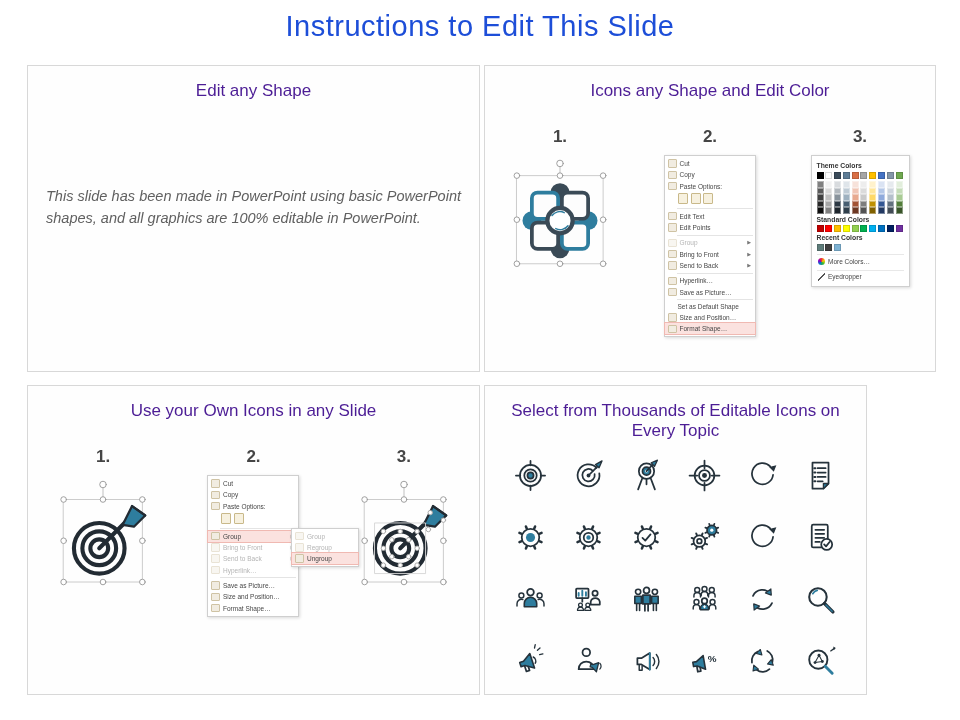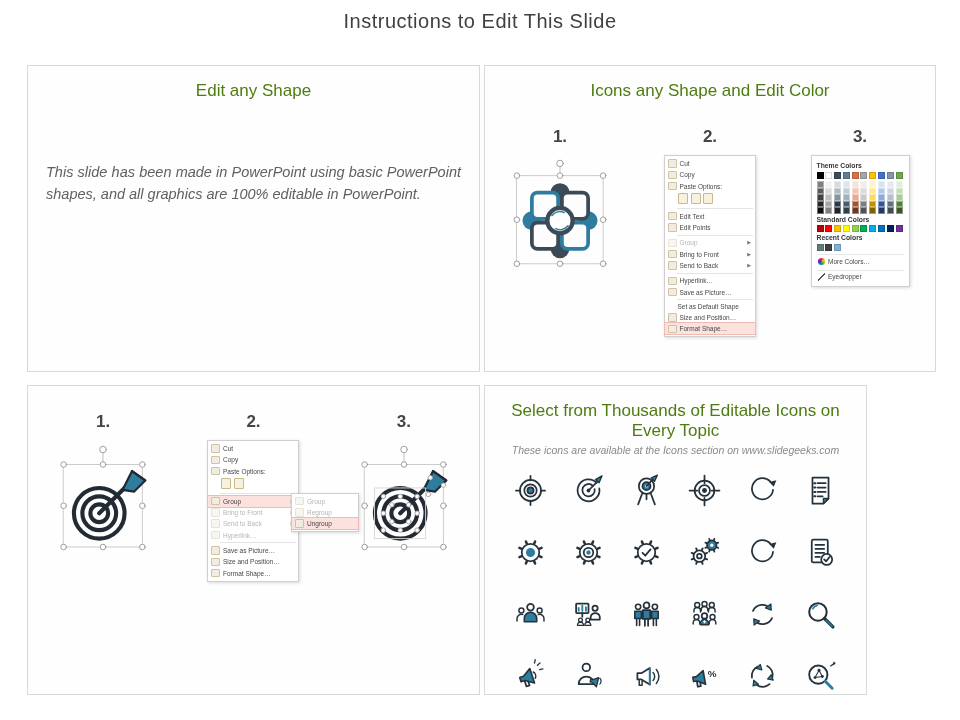--- a/index.html
+++ b/index.html
@@ -2,32 +2,32 @@
 <html><head>
 <meta charset="utf-8">
 <style>
   html,body{margin:0;padding:0;}
   body{
     width:960px;height:720px;position:relative;background:#ffffff;
     font-family:"Liberation Sans",sans-serif;overflow:hidden;
   }
   .slide-title{
     position:absolute;top:10px;left:0;width:100%;text-align:center;
-    font-size:20px;font-weight:400;color:#404040;letter-spacing:.5px;margin:0;
+    font-size:29px;font-weight:400;color:#1d4ed8;letter-spacing:.5px;margin:0;
   }
   .panel{
     position:absolute;background:#fefefe;border:1px solid #d8d8d8;box-sizing:border-box;
   }
   #p1{left:27px;top:65px;width:453px;height:307px}
   #p2{left:484px;top:65px;width:452px;height:307px}
   #p3{left:27px;top:385px;width:453px;height:310px}
   #p4{left:484px;top:385px;width:383px;height:310px}
-  .panel h2{margin:15px 10px 0;text-align:center;font-size:17px;font-weight:400;color:#4d7c0f;}
+  .panel h2{margin:15px 10px 0;text-align:center;font-size:17px;font-weight:400;color:#4c1d95;}
   .body-text{margin:0 18px;font-style:italic;font-size:14.5px;color:#606060;text-align:justify;line-height:1.55;}
-  .bt1{margin-top:60px}
+  .bt1{margin-top:84px}
   .bt2{margin-top:34px}
   .steps{display:flex;margin-top:26px;}
   .step{flex:1;display:flex;flex-direction:column;align-items:center;}
   .num{font-size:17px;font-weight:bold;color:#454545;}
   .fig{margin-top:8px;}
   
   .ctx-menu{
     width:90px;background:#fff;border:1px solid #cfcfcf;box-shadow:1px 1px 3px rgba(0,0,0,.15);
     padding:2px 0;font-size:6.5px;color:#464646;text-align:left;position:relative;
   }
@@ -272,20 +272,21 @@
               <span class="cp-eye-ic"></span>
               <span>Eyedropper</span>
             </div>
           </div>
         </div>
     </div>
   </div>
 </section>
 
 <section class="panel" id="p3">
+  <h2>Use your Own Icons in any Slide</h2>
   <div class="steps">
     <div class="step">
       <div class="num">1.</div>
       <div class="fig" id="fig-target-1"><svg viewBox="0 0 128 132" width="120" height="124" fill="none" stroke-linecap="round" stroke-linejoin="round">
   <line x1="64" y1="13.5" x2="64" y2="26" stroke="#bdbdbd" stroke-width="1"></line>
             <circle cx="64" cy="10" r="3.5" fill="#fff" stroke="#9a9a9a" stroke-width="1"></circle>
   <rect x="22" y="26" width="84" height="88" stroke="#c9c9c9" stroke-width="1" fill="none"></rect>
   <circle cx="60" cy="78" r="27" stroke="#222b33" stroke-width="4.4"></circle>
   <circle cx="60" cy="78" r="18" stroke="#222b33" stroke-width="4.4"></circle>
   <circle cx="60" cy="78" r="9.5" stroke="#222b33" stroke-width="4.4"></circle>
@@ -409,21 +410,20 @@
             <circle cx="92" cy="40" r="2.4" fill="#fff" stroke="#a8a8a8" stroke-width="1"></circle>
             <circle cx="106" cy="48" r="2.4" fill="#fff" stroke="#a8a8a8" stroke-width="1"></circle>
             <circle cx="90" cy="58" r="2.4" fill="#fff" stroke="#a8a8a8" stroke-width="1"></circle>
 </svg></div>
     </div>
   </div>
 </section>
 
 <section class="panel" id="p4">
   <h2>Select from Thousands of Editable Icons on Every Topic</h2>
-  <p class="sub-title">These icons are available at the Icons section on www.slidegeeks.com</p>
   <div class="icon-grid" id="icon-grid">
       <div class="lib-icon">
         <svg viewBox="0 0 48 48" width="35" height="35" fill="none" stroke="#25323B" stroke-width="2.4" stroke-linecap="round" stroke-linejoin="round">
           <circle cx="24" cy="24" r="14.5"></circle>
           <circle cx="24" cy="24" r="8.5"></circle>
           <path d="M24 4v6M24 38v6M4 24h6M38 24h6"></path>
           <circle cx="24" cy="24" r="4.2" fill="#2E7D9E"></circle>
         </svg>
       </div>
       <div class="lib-icon">

